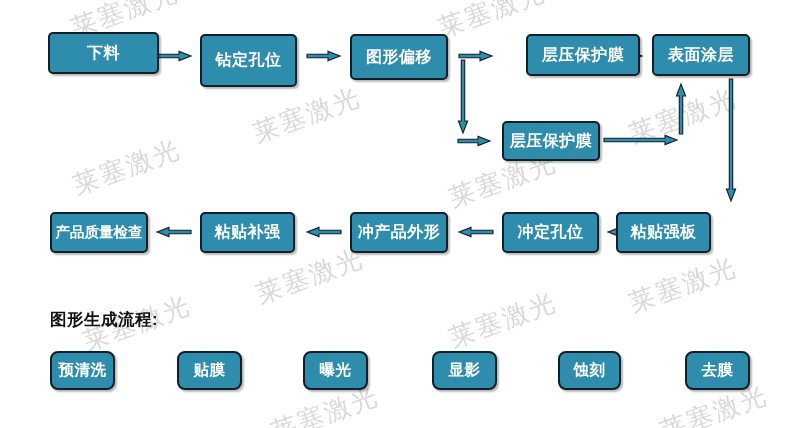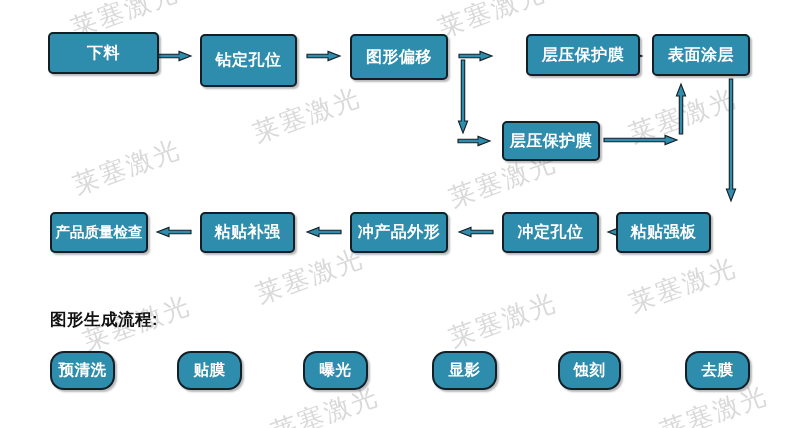--- a/index.html
+++ b/index.html
@@ -18,21 +18,21 @@
     background:var(--box-fill,#2e8cac);
     border:2px solid var(--box-border,#131f27);
     border-radius:5px;
     box-shadow:2px 2px 2px rgba(0,0,0,0.28);
     color:var(--box-text,#ffffff);
     font-weight:bold;font-size:16px;letter-spacing:0.5px;
     display:flex;align-items:center;justify-content:center;
     white-space:nowrap;
   }
   .node.long{font-size:14.5px;letter-spacing:0;}
-  .node.small{font-size:15.5px;border-radius:14px;text-align:right;}
+  .node.small{font-size:15.5px;border-radius:8px;text-align:right;}
   .section-heading{
     position:absolute;z-index:2;left:50px;top:309px;
     font-size:16.5px;font-weight:bold;color:var(--heading-color,#111111);
     letter-spacing:0.5px;white-space:nowrap;
   }
 </style>
 </head>
 <body>
 
 <div id="stage">

